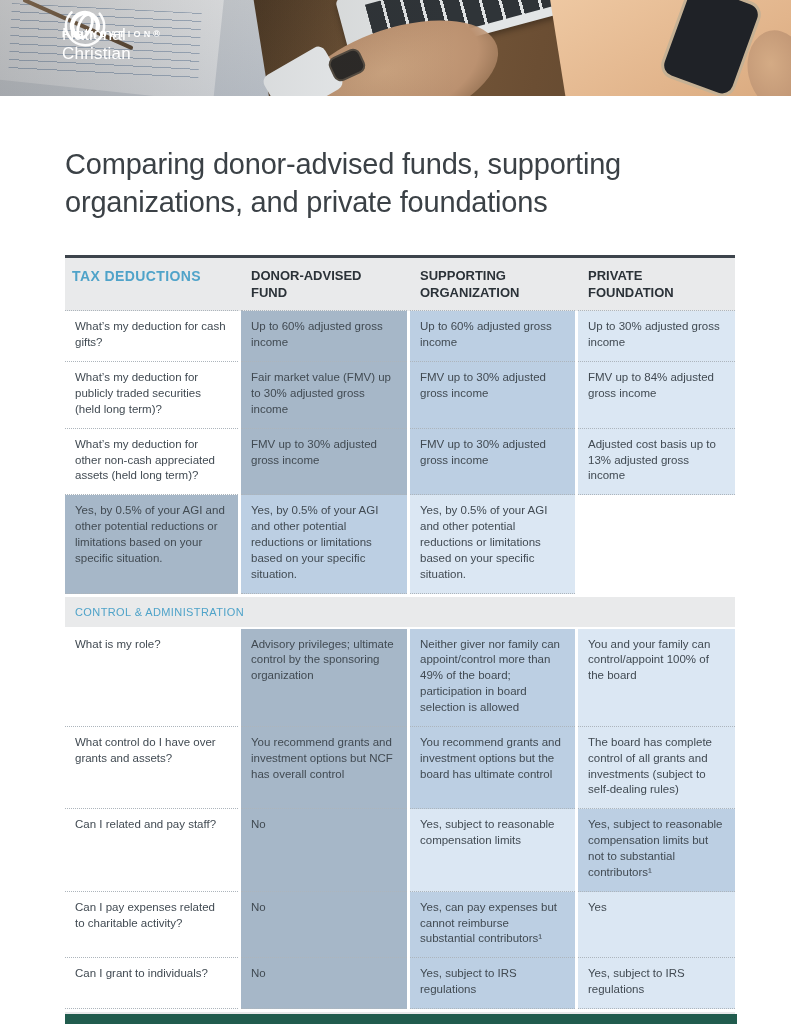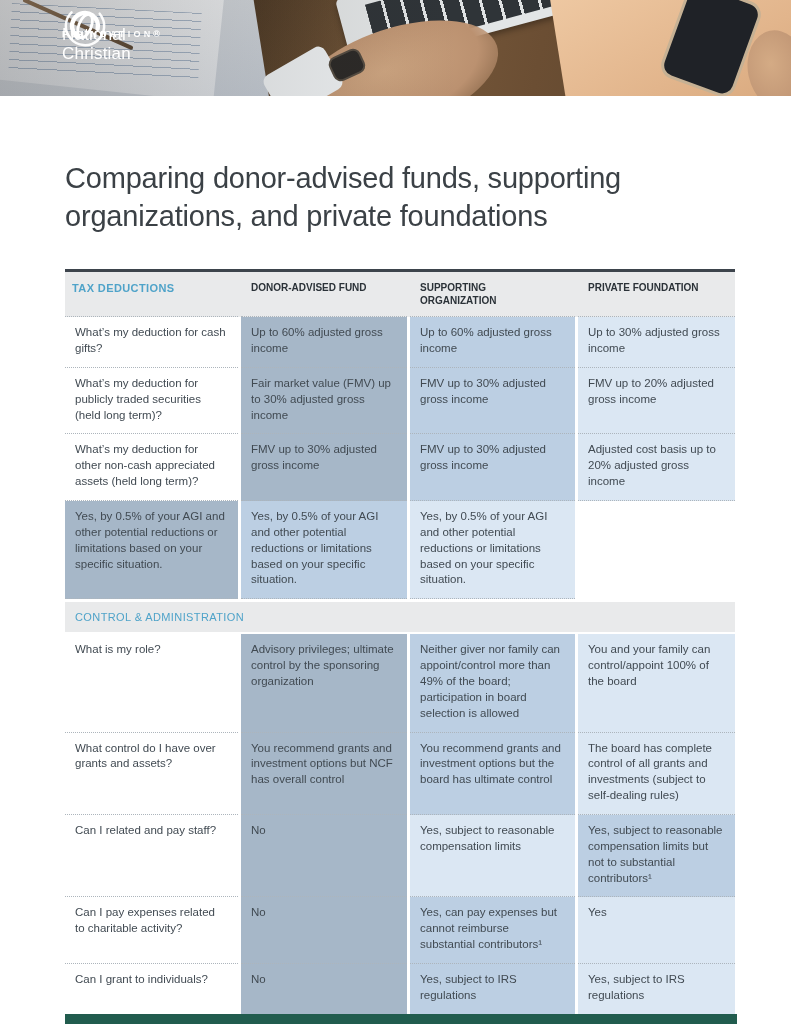--- a/index.html
+++ b/index.html
@@ -44,32 +44,32 @@
   .banner-overlay { left:0; top:0; width:460px; height:100%;
     background:linear-gradient(90deg,rgba(35,30,25,.22),rgba(35,30,25,0)); }
 
   .logo { position:absolute; left:62px; top:26px; display:flex; align-items:center; gap:10px; }
   .logo-icon { width:46px; height:46px; }
   .logo-text { color:#fff; }
   .logo-name { font-size:17px; font-weight:500; letter-spacing:.2px; line-height:1.1; }
   .logo-sub { font-size:9px; font-weight:600; letter-spacing:3.2px; margin-top:3px; }
 
   
-  .title { margin:63px 60px 0 65px; font-size:29px; font-weight:300; line-height:1.32;
+  .title { margin:49px 60px 0 65px; font-size:29px; font-weight:300; line-height:1.32;
     color:#3b4146; letter-spacing:-.2px; }
 
   
   .table { margin:33px 56px 0 65px; width:670px; }
   .grid { display:grid; grid-template-columns:173px 166px 165px 157px; column-gap:3px; }
   .cell { padding:8px 11px 10px 10px; font-size:11.5px; line-height:1.38; color:#414a52; }
   .cell, .shead { border-bottom:1px dotted #adb5bc; }
   .thead { border-top:3px solid #3d444c; background:#e9eaeb; }
   .thead .cell { padding-top:9px; padding-bottom:8px; }
-  .sec-label { font-size:11px; font-weight:700; color:#4fa3c9; letter-spacing:.4px;padding-left:7px; }
-  .colhead { font-size:10px; font-weight:700; color:#2b3238; letter-spacing:0; }
+  .sec-label { font-size:14px; font-weight:700; color:#4fa3c9; letter-spacing:.4px;padding-left:7px; }
+  .colhead { font-size:13px; font-weight:700; color:#2b3238; letter-spacing:0; }
   .c-daf { background:#a6b7c8; }
   .c-so  { background:#bccfe3; }
   .c-pf  { background:#dbe7f3; }
   .band { background:#e9eaeb; padding:9px 10px; margin:3px 0 2px;
     font-size:11px; font-weight:400; color:#4fa3c9; letter-spacing:.4px; }
 
   .bottom-bar { position:absolute; left:65px; bottom:0; width:672px; height:10px; background:#215c4e; }
 </style>
 </head>
 <body>
@@ -123,28 +123,28 @@
       <div class="cell">What’s my deduction for cash gifts?</div>
       <div class="cell c-daf">Up to 60% adjusted gross income</div>
       <div class="cell c-so">Up to 60% adjusted gross income</div>
       <div class="cell c-pf">Up to 30% adjusted gross income</div>
     </div>
 
     <div class="grid">
       <div class="cell">What’s my deduction for publicly traded securities (held long term)?</div>
       <div class="cell c-daf">Fair market value (FMV) up to 30% adjusted gross income</div>
       <div class="cell c-so">FMV up to 30% adjusted gross income</div>
-      <div class="cell c-pf">FMV up to 20% adjusted gross income</div>
+      <div class="cell c-pf">FMV up to 84% adjusted gross income</div>
     </div>
 
     <div class="grid">
       <div class="cell">What’s my deduction for other non-cash appreciated assets (held long term)?</div>
       <div class="cell c-daf">FMV up to 30% adjusted gross income</div>
       <div class="cell c-so">FMV up to 30% adjusted gross income</div>
-      <div class="cell c-pf">Adjusted cost basis up to 20% adjusted gross income</div>
+      <div class="cell c-pf">Adjusted cost basis up to 13% adjusted gross income</div>
     </div>
 
     <div class="grid">
       <div class="cell c-daf">Yes, by 0.5% of your AGI and other potential reductions or limitations based on your specific situation.</div>
       <div class="cell c-so">Yes, by 0.5% of your AGI and other potential reductions or limitations based on your specific situation.</div>
       <div class="cell c-pf">Yes, by 0.5% of your AGI and other potential reductions or limitations based on your specific situation.</div>
     </div>
 
     <div class="band">CONTROL &amp; ADMINISTRATION</div>
 

